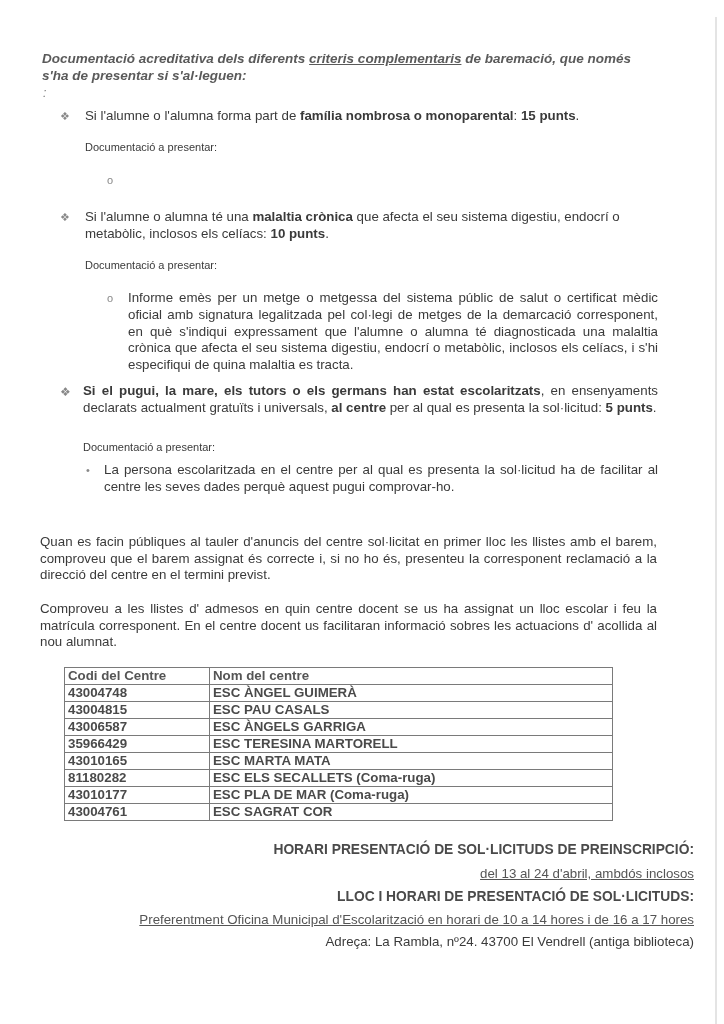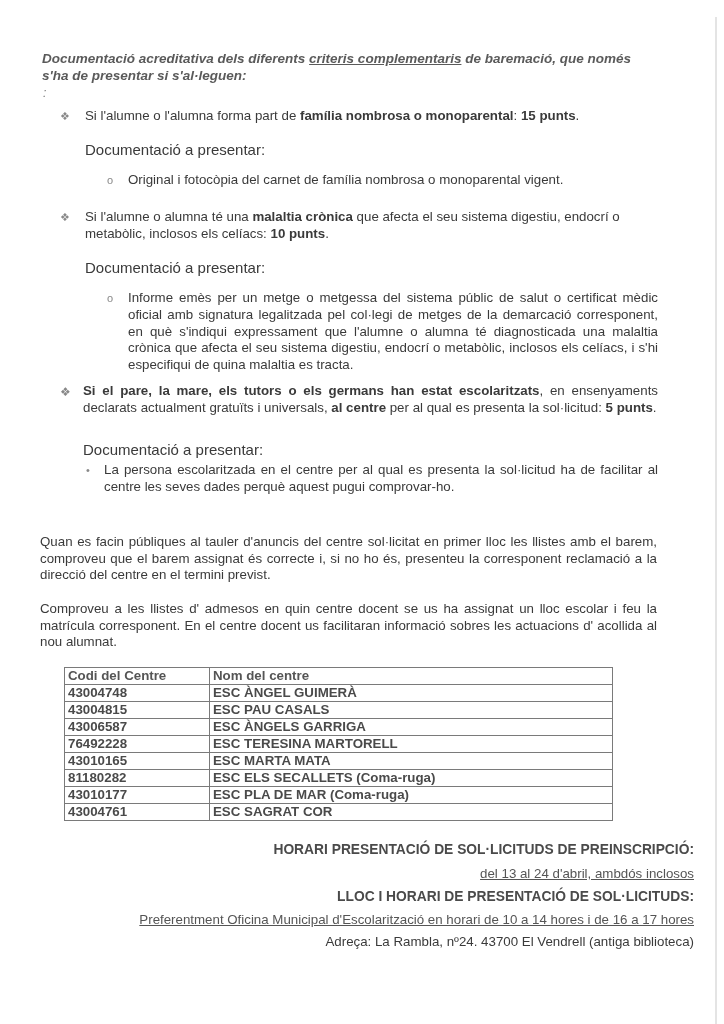--- a/index.html
+++ b/index.html
@@ -12,21 +12,21 @@
   .intro {
     position: absolute; left: 42px; top: 38px; width: 600px;
     font-weight: bold; font-style: italic; color: #5a5a5a; font-size: 13.5px; line-height: 17px;
   }
   .intro u { text-decoration: underline; }
   .colon { position: absolute; left: 43px; top: 74px; font-style: italic; color: #777; font-size: 12px; }
   .block { position: absolute; line-height: 16.5px; }
   .bullet { position: absolute; color: #888; font-size: 11px; }
   .justify { text-align: justify; }
   b { color: #3a3a3a; }
-  .doclabel { position: absolute; font-size: 15px; }
+  .doclabel { position: absolute; font-size: 11px; }
   table.centres {
     position: absolute; left: 64px; top: 655px; width: 549px; border-collapse: collapse;
     font-size: 13.3px; color: #4a4a4a;
   }
   table.centres td, table.centres th {
     border: 1px solid #7a7a7a; padding: 0 3px; height: 16px; line-height: 16px; text-align: left; font-weight: bold;
   }
   table.centres th { font-weight: bold; color: #555; }
   table.centres td.code, table.centres th.code { width: 138px; }
   .center-text { position: absolute; left: 0; width: 694px; text-align: right; }
@@ -43,33 +43,32 @@
     <span>Documentació acreditativa dels diferents </span><u>criteris complementaris</u><span> de baremació, que només s'ha de presentar si s'al·leguen:</span>
   </div>
   <div class="colon">:</div>
 
   <span class="bullet" style="left:60px; top:98px;">❖</span>
   <div class="block" style="left:85px; top:96px; width:580px;">
     <span>Si l'alumne o l'alumna forma part de </span><b>família nombrosa o monoparental</b><span>: </span><b>15 punts</b><span>.</span>
   </div>
   <div class="doclabel" style="left:85px; top:129px;">Documentació a presentar:</div>
   <span class="bullet" style="left:107px; top:162px;">o</span>
-  <div class="block" style="left:128px; top:160px; width:530px;">Original i fotocòpia del carnet de família nombrosa o monoparental vigent.</div>
 
   <span class="bullet" style="left:60px; top:199px;">❖</span>
   <div class="block" style="left:85px; top:197px; width:575px;">
     <span>Si l'alumne o alumna té una </span><b>malaltia crònica</b><span> que afecta el seu sistema digestiu, endocrí o metabòlic, inclosos els celíacs: </span><b>10 punts</b><span>.</span>
   </div>
   <div class="doclabel" style="left:85px; top:247px;">Documentació a presentar:</div>
   <span class="bullet" style="left:107px; top:280px;">o</span>
   <div class="block justify" style="left:128px; top:278px; width:530px; line-height:16.8px;">Informe emès per un metge o metgessa del sistema públic de salut o certificat mèdic oficial amb signatura legalitzada pel col·legi de metges de la demarcació corresponent, en què s'indiqui expressament que l'alumne o alumna té diagnosticada una malaltia crònica que afecta el seu sistema digestiu, endocrí o metabòlic, inclosos els celíacs, i s'hi especifiqui de quina malaltia es tracta.</div>
 
   <span class="bullet" style="left:60px; top:373px; font-size:12px;">❖</span>
   <div class="block justify" style="left:83px; top:371px; width:575px;">
-    <b>Si el pare, la mare, els tutors o els germans han estat escolaritzats</b><span>, en ensenyaments declarats actualment gratuïts i universals, </span><b>al centre</b><span> per al qual es presenta la sol·licitud: </span><b>5 punts</b><span>.</span>
+    <b>Si el pugui, la mare, els tutors o els germans han estat escolaritzats</b><span>, en ensenyaments declarats actualment gratuïts i universals, </span><b>al centre</b><span> per al qual es presenta la sol·licitud: </span><b>5 punts</b><span>.</span>
   </div>
   <div class="doclabel" style="left:83px; top:429px;">Documentació a presentar:</div>
   <span class="bullet" style="left:86px; top:452px;">•</span>
   <div class="block justify" style="left:104px; top:450px; width:554px;">La persona escolaritzada en el centre per al qual es presenta la sol·licitud ha de facilitar al centre les seves dades perquè aquest pugui comprovar-ho.</div>
 
   <div class="block justify" style="left:40px; top:589px; width:617px;">Comproveu a les llistes d' admesos en quin centre docent se us ha assignat un lloc escolar i feu la matrícula corresponent. En el centre docent us facilitaran informació sobres les actuacions d' acollida al  nou alumnat.</div>
   <div class="block justify" style="left:40px; top:522px; width:617px;">Quan es facin públiques al tauler d'anuncis del centre sol·licitat en primer lloc les llistes amb el barem, comproveu que el barem assignat és correcte i, si no ho és, presenteu la corresponent reclamació a la direcció del centre en el termini previst.</div>
 
   <table class="centres">
     <thead>
@@ -85,21 +84,21 @@
         </tr>
       <tr>
           <td class="code">43004815</td>
           <td>ESC  PAU CASALS</td>
         </tr>
       <tr>
           <td class="code">43006587</td>
           <td>ESC ÀNGELS GARRIGA</td>
         </tr>
       <tr>
-          <td class="code">76492228</td>
+          <td class="code">35966429</td>
           <td>ESC TERESINA MARTORELL</td>
         </tr>
       <tr>
           <td class="code">43010165</td>
           <td>ESC MARTA MATA</td>
         </tr>
       <tr>
           <td class="code">81180282</td>
           <td>ESC ELS SECALLETS (Coma-ruga)</td>
         </tr>

